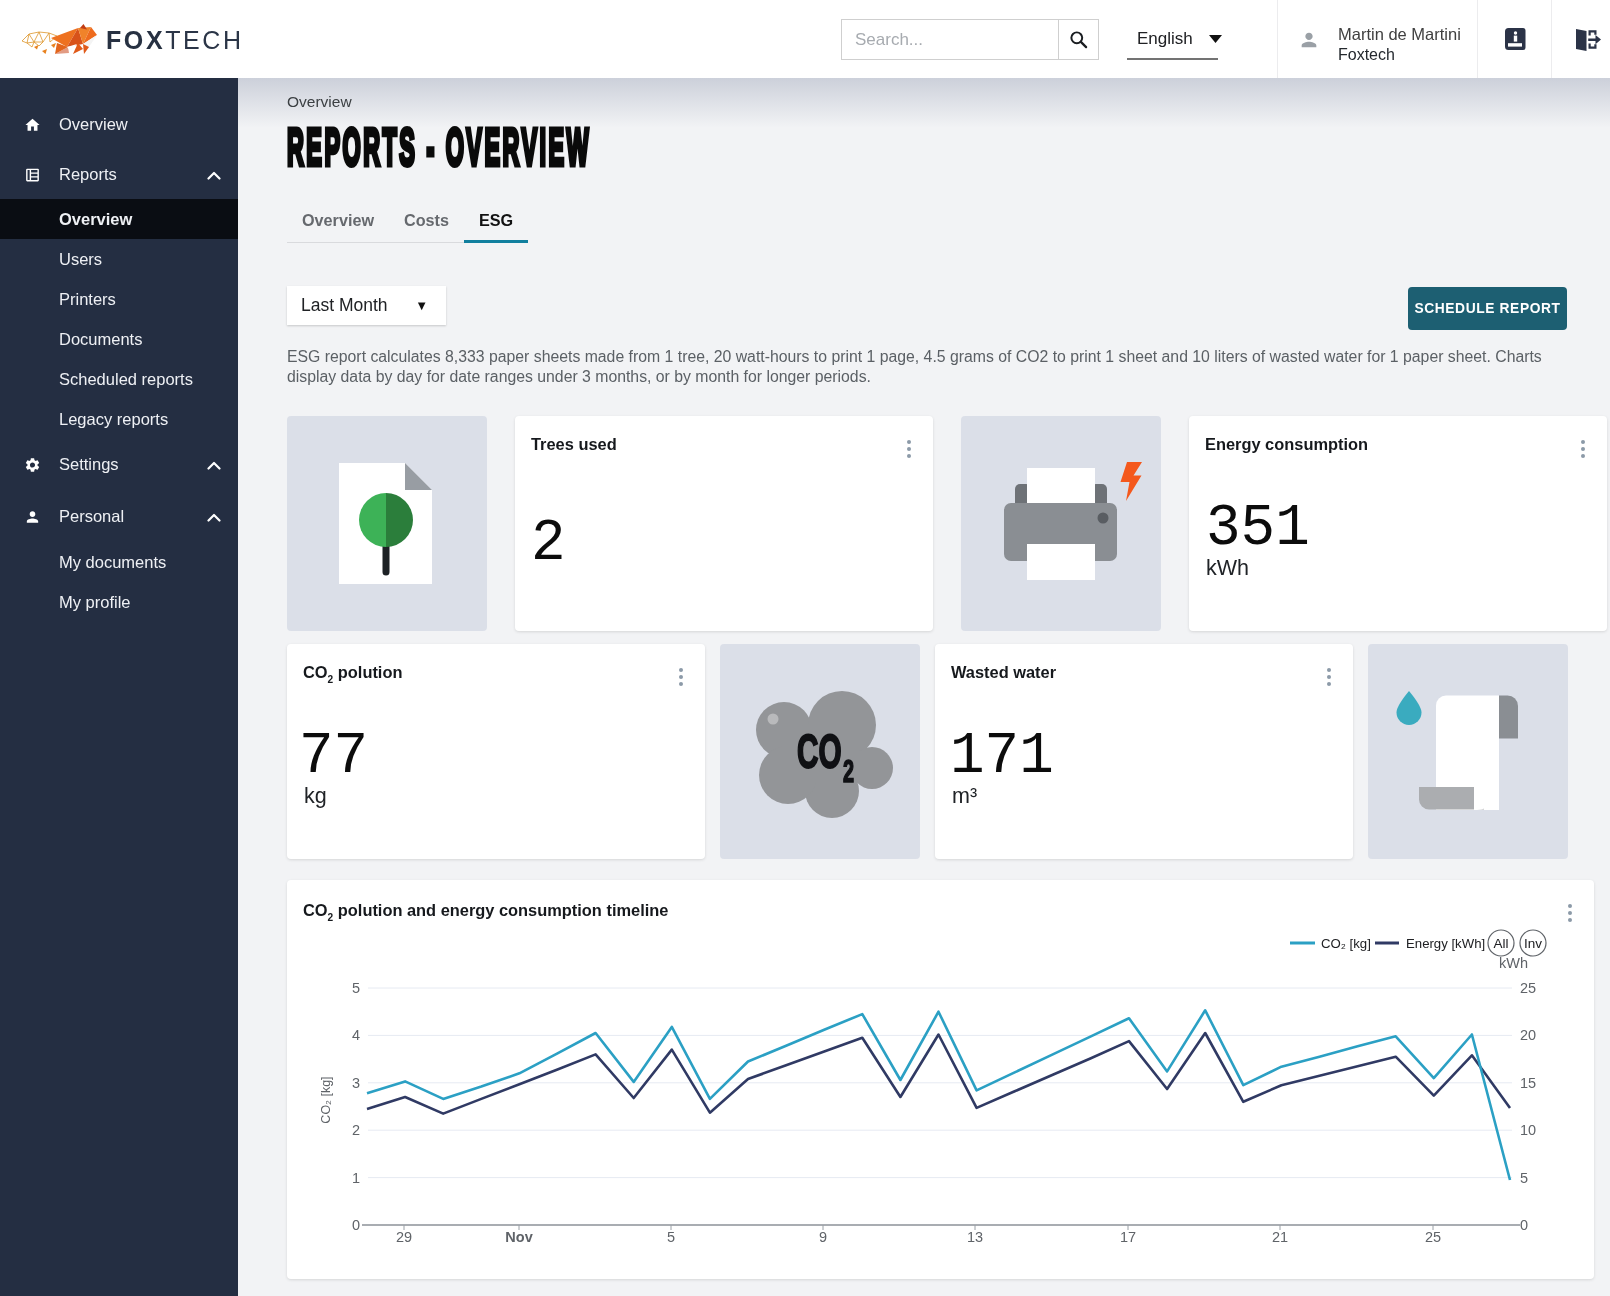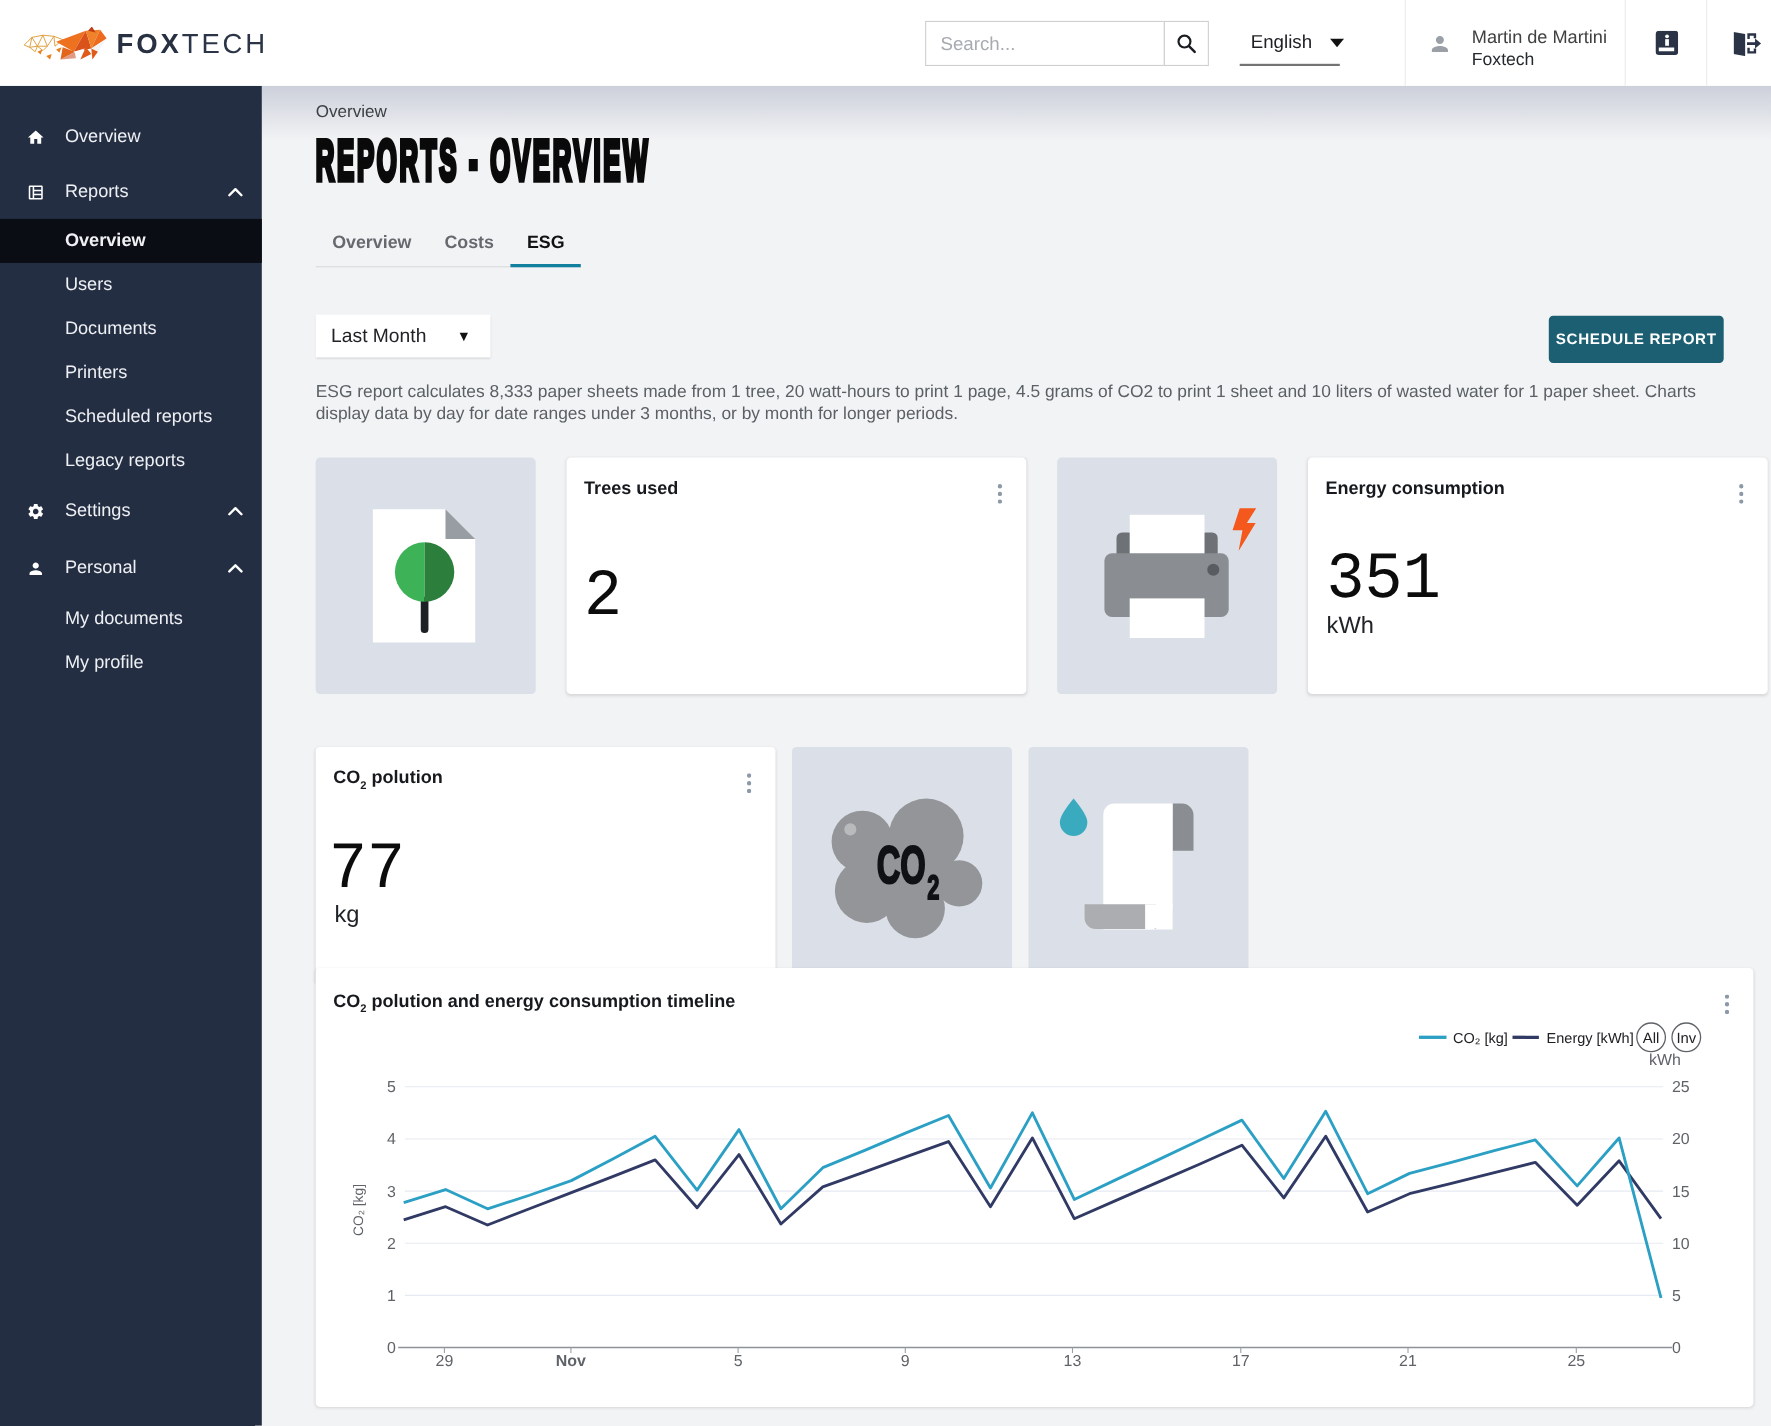--- a/index.html
+++ b/index.html
@@ -99,21 +99,21 @@
       <div class="kebab"><svg width="4" height="18" viewBox="0 0 4 18">
             <circle cx="2" cy="2" r="2" fill="#8c9aa8"></circle>
             <circle cx="2" cy="9" r="2" fill="#8c9aa8"></circle>
             <circle cx="2" cy="16" r="2" fill="#8c9aa8"></circle>
           </svg></div>
       <div class="bignum" style="left:17px; top:82px;">351</div>
       <div class="unit" style="left:17px; top:140px;">kWh</div>
     </div>
   </div>
 
-  <div class="row" style="top:601px;border-radius:18px;">
+  <div class="row" style="top:566px;border-radius:18px;">
     <div class="card">
       <h3>CO<sub class="s">2</sub> polution</h3>
       <div class="kebab"><svg width="4" height="18" viewBox="0 0 4 18">
             <circle cx="2" cy="2" r="2" fill="#8c9aa8"></circle>
             <circle cx="2" cy="9" r="2" fill="#8c9aa8"></circle>
             <circle cx="2" cy="16" r="2" fill="#8c9aa8"></circle>
           </svg></div>
       <div class="bignum" style="left:12px; top:82px;">77</div>
       <div class="unit" style="left:17px; top:140px;">kg</div>
     </div>
@@ -124,20 +124,30 @@
           <circle cx="122" cy="81" r="34"></circle>
           <circle cx="152" cy="124" r="21"></circle>
           <circle cx="112" cy="147" r="27"></circle>
           <circle cx="68" cy="131" r="29"></circle>
           <rect x="62" y="82" width="75" height="56"></rect>
         </g>
         <circle cx="53" cy="75" r="5.5" fill="#b9babc"></circle>
         <text transform="translate(77,123.5) scale(0.62,1)" font-family="Liberation Sans, sans-serif" font-size="48" font-weight="bold" fill="#101114" stroke="#101114" stroke-width="2" style="letter-spacing:0px">CO</text>
         <text transform="translate(123,138) scale(0.64,1)" font-family="Liberation Sans, sans-serif" font-size="31" font-weight="bold" fill="#101114" stroke="#101114" stroke-width="1.6">2</text>
       </svg>
+    </div>
+    <div class="card">
+      <h3>Wasted water</h3>
+      <div class="kebab"><svg width="4" height="18" viewBox="0 0 4 18">
+            <circle cx="2" cy="2" r="2" fill="#8c9aa8"></circle>
+            <circle cx="2" cy="9" r="2" fill="#8c9aa8"></circle>
+            <circle cx="2" cy="16" r="2" fill="#8c9aa8"></circle>
+          </svg></div>
+      <div class="bignum" style="left:15px; top:82px;">171</div>
+      <div class="unit" style="left:17px; top:140px;">m³</div>
     </div>
     <div class="tile">
       <svg width="200" height="215" viewBox="0 0 200 215">
         <path d="M41 47 q-12.5 15 -12.5 21.5 a12.5 12.5 0 0 0 25 0 q0 -6.5 -12.5 -21.5 Z" fill="#3aabbf"></path>
         <path d="M131 51.5 h8.5 a10.5 10.5 0 0 1 10.5 10.5 V94.5 H131 Z" fill="#8a8e93"></path>
         <path d="M68 61.5 a10 10 0 0 1 10 -10 H131 V166 H68 Z" fill="#fff"></path>
         <path d="M51 143 H116 V165.5 H61 a10 10 0 0 1 -10 -10 Z" fill="#abadb0"></path>
         <path d="M106 143 H131 V144 a22 22 0 0 1 -22 22 h-3 Z" fill="#fff"></path>
       </svg>
     </div>
@@ -217,22 +227,22 @@
           <path fill="#fff" d="M3 4.5A1.5 1.5 0 0 1 4.5 3h15A1.5 1.5 0 0 1 21 4.5v15a1.5 1.5 0 0 1-1.5 1.5h-15A1.5 1.5 0 0 1 3 19.5zM5 5v14h3V5zm5 0v3.4h9V5zm9 5.3h-9v3.4h9zm0 5.3h-9V19h9z"></path>
         </svg>
     </span>
       <span class="lbl">Reports</span>
     <span class="chev"><svg width="14" height="9" viewBox="0 0 14 9">
           <path d="M1.5 7.5 7 2l5.5 5.5" stroke="#fff" stroke-width="2.2" fill="none" stroke-linecap="round" stroke-linejoin="round"></path>
         </svg></span>
   </div>
   <div class="nav-sub active">Overview</div>
   <div class="nav-sub">Users</div>
+  <div class="nav-sub">Printers</div>
   <div class="nav-sub">Documents</div>
-  <div class="nav-sub">Printers</div>
   <div class="nav-sub">Scheduled reports</div>
   <div class="nav-sub">Legacy reports</div>
   <div class="nav-item" style="height:51px;">
       <span class="ic">
     <svg width="18" height="18" viewBox="0 0 24 24">
           <path fill="#fff" d="M19.14 12.94c.04-.3.06-.61.06-.94 0-.32-.02-.64-.07-.94l2.03-1.58a.49.49 0 0 0 .12-.61l-1.92-3.32a.49.49 0 0 0-.59-.22l-2.39.96c-.5-.38-1.03-.7-1.62-.94l-.36-2.54a.47.47 0 0 0-.48-.41h-3.84c-.24 0-.43.17-.47.41l-.36 2.54c-.59.24-1.13.57-1.62.94l-2.39-.96a.48.48 0 0 0-.59.22L2.74 8.87c-.12.21-.08.47.12.61l2.03 1.58c-.05.3-.09.63-.09.94s.02.64.07.94l-2.03 1.58a.49.49 0 0 0-.12.61l1.92 3.32c.12.22.37.29.59.22l2.39-.96c.5.38 1.03.7 1.62.94l.36 2.54c.05.24.24.41.48.41h3.84c.24 0 .44-.17.47-.41l.36-2.54c.59-.24 1.13-.56 1.62-.94l2.39.96c.22.08.47 0 .59-.22l1.92-3.32c.12-.22.07-.47-.12-.61zM12 15.6A3.61 3.61 0 0 1 8.4 12c0-1.98 1.62-3.6 3.6-3.6s3.6 1.62 3.6 3.6-1.62 3.6-3.6 3.6z"></path>
         </svg>
     </span>
       <span class="lbl">Settings</span>
     <span class="chev"><svg width="14" height="9" viewBox="0 0 14 9">

